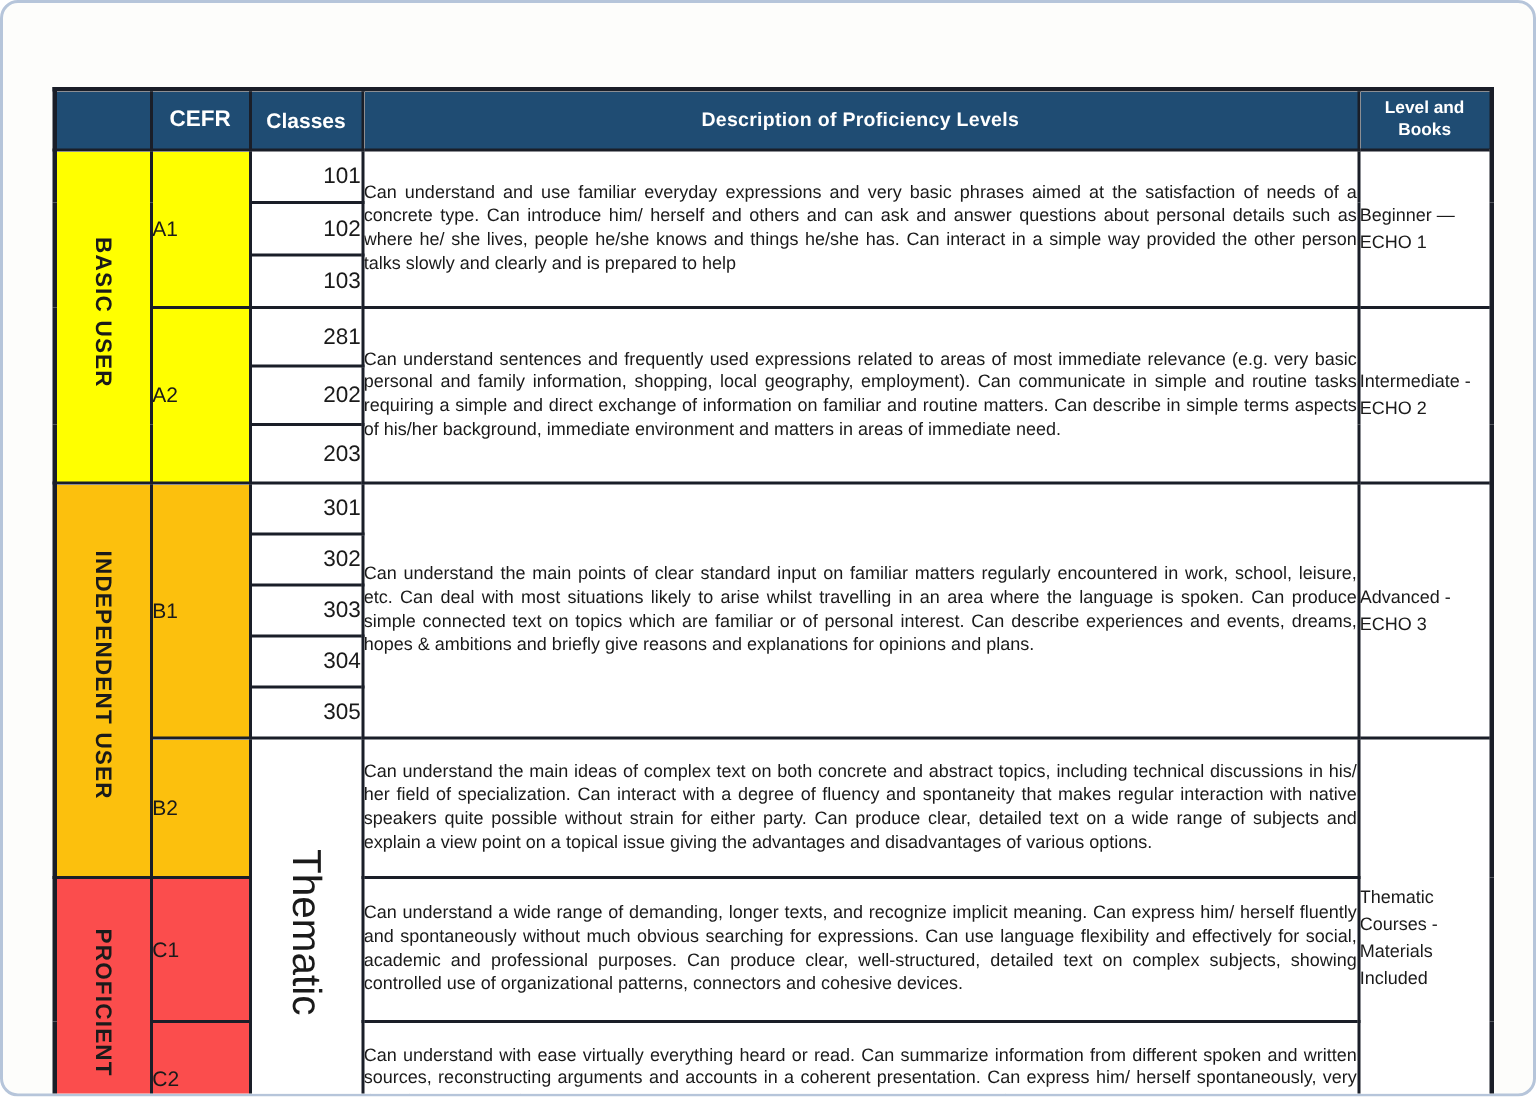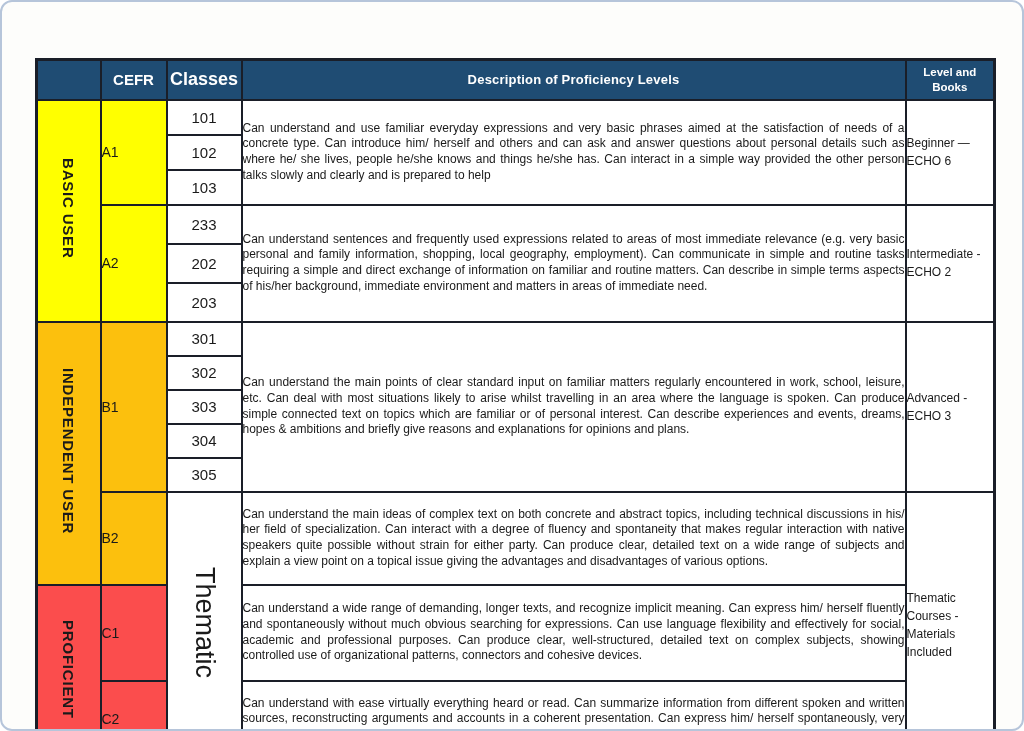--- a/index.html
+++ b/index.html
@@ -36,21 +36,21 @@
   
   tr.rh-header { height: 40px; }
   th.hd {
     background: var(--header_bg, #1f4c73);
     color: var(--header_text, #ffffff);
     vertical-align: middle;
     text-align: center;
     font-weight: bold;
   }
   th.hd-cefr   { font-size: 15px; }
-  th.hd-class  { font-size: 18px; font-weight: 600; }
+  th.hd-class  { font-size: 14px; font-weight: 600; }
   th.hd-desc   { font-size: 13px; letter-spacing: 0.2px; }
   th.hd-books  { font-size: 11.5px; line-height: 1.25; padding: 0 4px; text-align: center; }
 
   
   tr.rh-a  { height: 35px; }
   tr.rh-a2 { height: 39px; }
   tr.rh-b  { height: 34px; }
   tr.rh-b2 { height: 93px; }
   tr.rh-c1 { height: 96px; }
   tr.rh-c2 { height: 78px; padding-left: 24px; }
@@ -70,21 +70,21 @@
     white-space: nowrap;
   }
 
   td.cefr-cell {
     text-align: left;
     vertical-align: middle;
     font-size: 14px;
   }
 
   td.class-cell {
-    text-align: center;
+    text-align: right;
     vertical-align: middle;
     font-size: 15px;
     background: var(--cell_bg, #ffffff);
   }
 
   td.thematic-cell { text-align: center; vertical-align: middle; background: var(--cell_bg, #ffffff); }
   .vtext-big {
     display: inline-block;
     writing-mode: vertical-rl;
     font-size: 27px;
@@ -137,32 +137,32 @@
       <th class="hd hd-books">Level and Books</th>
     </tr>
 
     <tr class="rh-a">
       <td class="group-cell bg-basic" rowspan="6">
         <span class="vtext">BASIC USER</span>
       </td>
       <td class="cefr-cell bg-basic" rowspan="3">A1</td>
       <td class="class-cell">101</td>
       <td class="desc-cell" rowspan="3">Can understand and use familiar everyday expressions and very basic phrases aimed at the satisfaction of needs of a concrete type. Can introduce him/ herself and others and can ask and answer questions about personal details such as where he/ she lives, people he/she knows and things he/she has. Can interact in a simple way provided the other person talks slowly and clearly and is prepared to help</td>
-      <td class="books-cell" rowspan="3">Beginner — ECHO 6</td>
+      <td class="books-cell" rowspan="3">Beginner — ECHO 1</td>
     </tr>
     <tr class="rh-a">
       <td class="class-cell">102</td>
     </tr>
     <tr class="rh-a">
       <td class="class-cell">103</td>
     </tr>
 
     <tr class="rh-a2">
       <td class="cefr-cell bg-basic" rowspan="3">A2</td>
-      <td class="class-cell">233</td>
+      <td class="class-cell">281</td>
       <td class="desc-cell" rowspan="3">Can understand sentences and frequently used expressions related to areas of most immediate relevance (e.g. very basic personal and family information, shopping, local geography, employment). Can communicate in simple and routine tasks requiring a simple and direct exchange of information on familiar and routine matters. Can describe in simple terms aspects of his/her background, immediate environment and matters in areas of immediate need.</td>
       <td class="books-cell" rowspan="3">Intermediate - ECHO 2</td>
     </tr>
     <tr class="rh-a2">
       <td class="class-cell">202</td>
     </tr>
     <tr class="rh-a2">
       <td class="class-cell">203</td>
     </tr>
 

